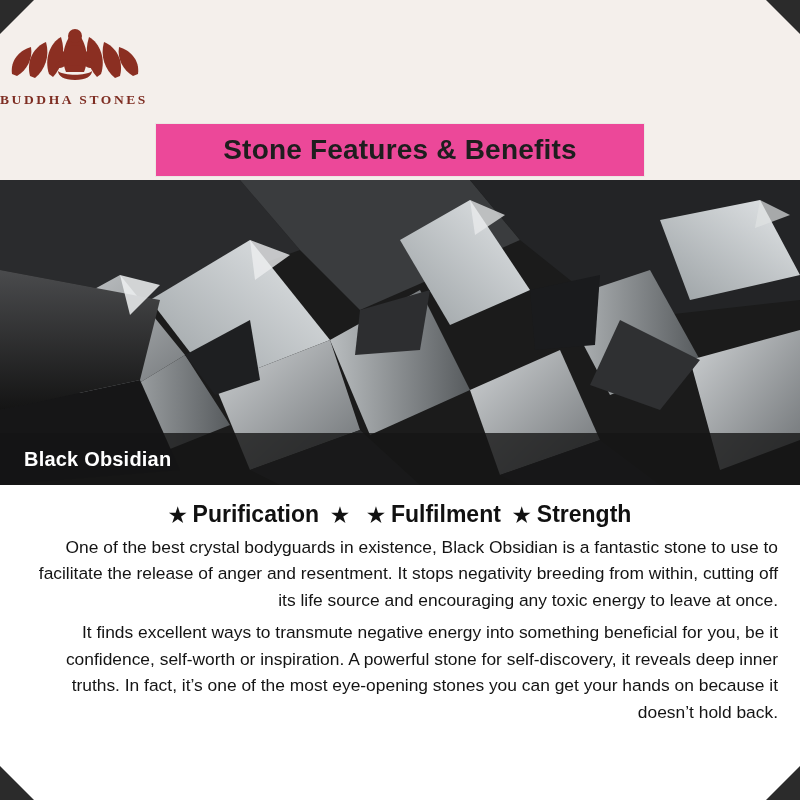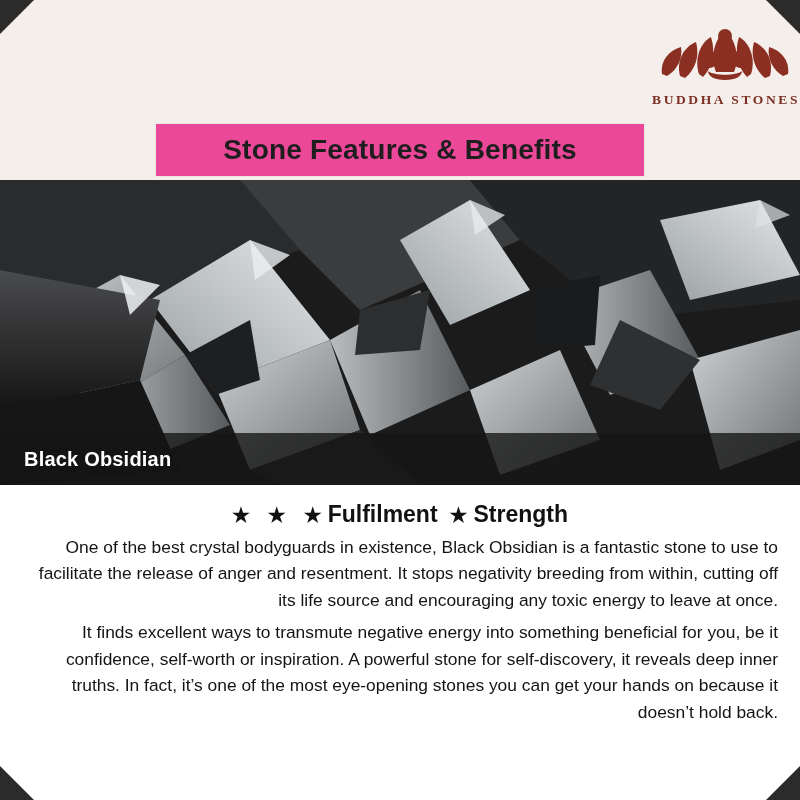--- a/index.html
+++ b/index.html
@@ -56,21 +56,21 @@
     position: relative;
     height: 180px;
     background: #f4efeb;
     text-align: center;
     padding-top: 14px;
     box-sizing: border-box;
   }
   .logo-wrap {
     display: flex;
     flex-direction: column;
-    align-items: flex-end;
+    align-items: flex-start;
     justify-content: flex-start;
   }
   .logo-mark {
     width: 150px;
     height: 76px;
     display: block;
   }
   .brand-name {
     font-size: 13.5px;
     letter-spacing: 2.6px;
@@ -270,20 +270,21 @@
     </svg>
     <div class="caption-band">
       <div class="caption">Black Obsidian</div>
     </div>
   </div>
 
   <div class="content">
     <div class="keywords">
       <span class="kw">
         <span class="star">★</span>
+        <span>Purification</span>
       </span>
       <span class="kw">
         <span class="star">★</span>
       </span>
       <span class="kw">
         <span class="star">★</span>
         <span>Fulfilment</span>
       </span>
       <span class="kw">
         <span class="star">★</span>

